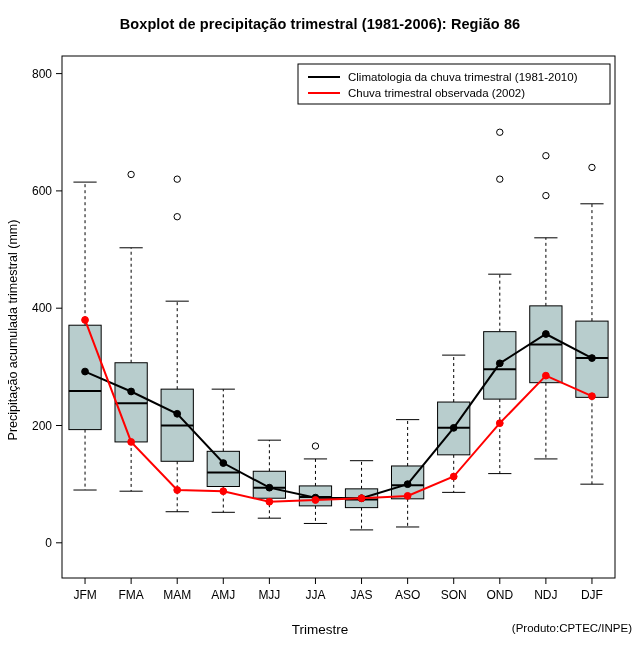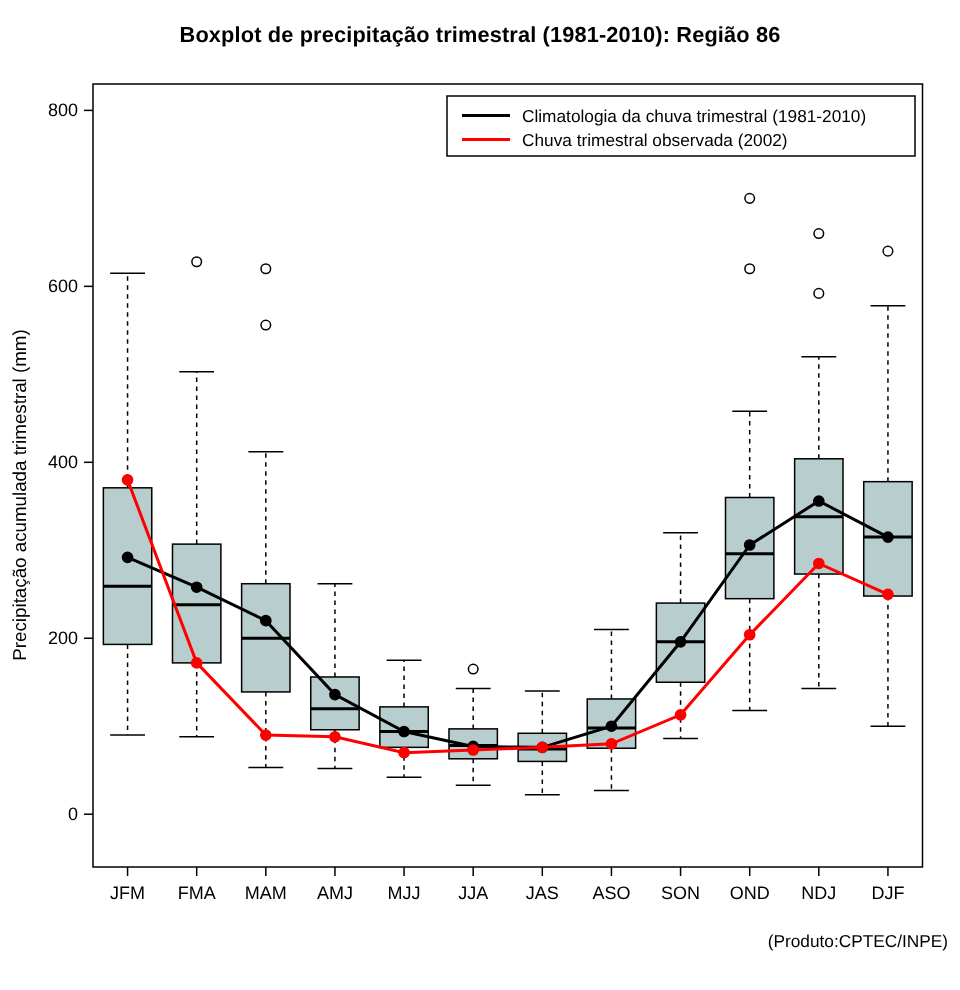--- a/index.html
+++ b/index.html
@@ -73,26 +73,27 @@
     font-family: "Liberation Sans", sans-serif;
     font-size: 11.5px;
     fill: #000;
   }
 </style>
 </head>
 <body>
 
 <div id="chart-root">
 
-  <div id="chart-title">Boxplot de precipitação trimestral (1981-2010): Região 86</div>
+  <div id="chart-title">Boxplot de precipitação trimestral (1981-2006): Região 86</div>
 
   <div id="ylabel">
     <span>Precipitação acumulada trimestral (mm)</span>
   </div>
 
+  <div id="xlabel">Trimestre</div>
   <div id="credit">(Produto:CPTEC/INPE)</div>
 
   <svg id="plot" width="640" height="660">
       <rect x="62" y="56" width="553" height="522" fill="none" stroke="#000000" stroke-width="1"></rect>
       <line x1="56" y1="542.8089887640449" x2="62" y2="542.8089887640449" stroke="#000" stroke-width="1"></line>
       <text x="52" y="546.8089887640449" text-anchor="end" class="tick-label">0</text>
       <line x1="56" y1="425.5056179775281" x2="62" y2="425.5056179775281" stroke="#000" stroke-width="1"></line>
       <text x="52" y="429.5056179775281" text-anchor="end" class="tick-label">200</text>
       <line x1="56" y1="308.2022471910112" x2="62" y2="308.2022471910112" stroke="#000" stroke-width="1"></line>
       <text x="52" y="312.2022471910112" text-anchor="end" class="tick-label">400</text>

